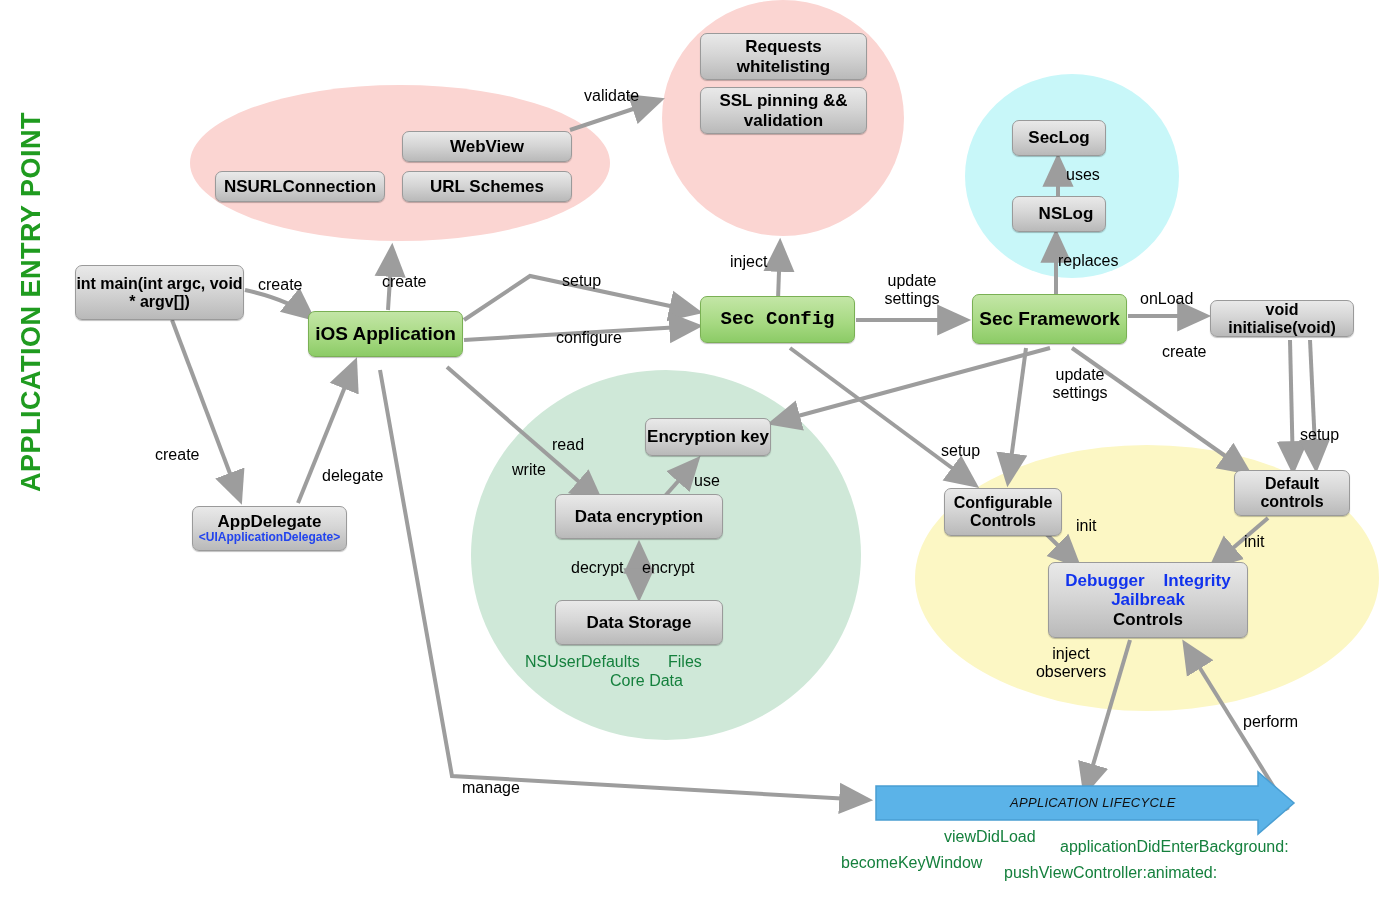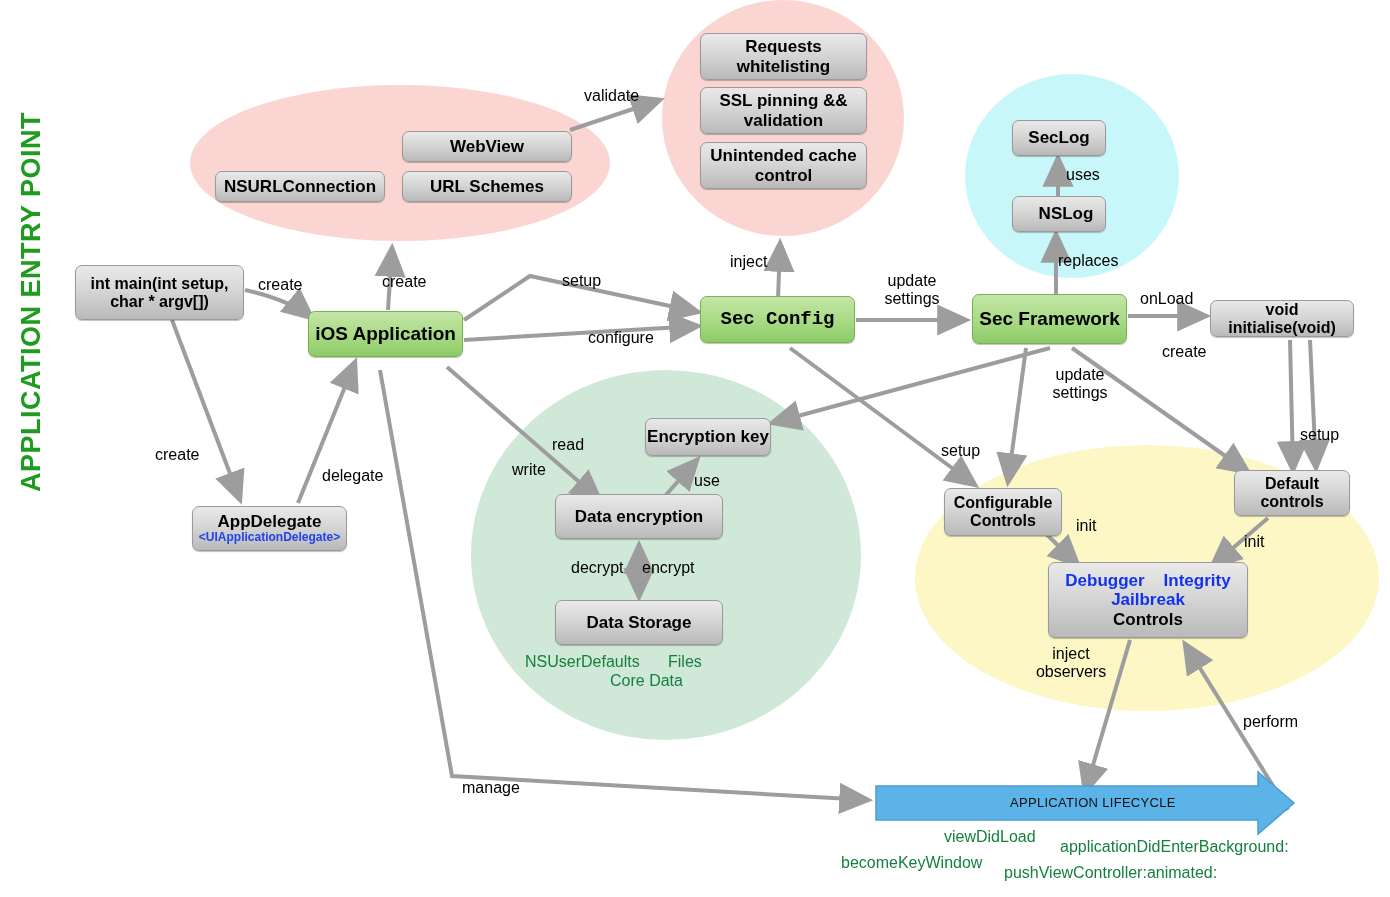--- a/index.html
+++ b/index.html
@@ -11,21 +11,21 @@
         background:linear-gradient(180deg,#e9e9e9 0%,#d6d6d6 45%,#b9b9b9 100%);
         color:#000;font-weight:bold;line-height:1.12;
         box-shadow:0 1px 1px rgba(0,0,0,0.25);}
   .node.green{background:linear-gradient(180deg,#c3e6a6 0%,#a8da84 55%,#8ccb66 100%);border:1px solid #7ab054;}
   .node .sub{font-size:12px;font-weight:bold;color:#2244ee;}
   .node .blue{color:#1133ee;}
   .lbl{position:absolute;font-size:16px;color:#000;white-space:nowrap;line-height:1.1;text-align:center;}
   .lbl.purple{color:#15803d;}
   .title{position:absolute;color:#1f9b1f;font-weight:bold;font-size:27px;letter-spacing:0.5px;
          transform-origin:left top;white-space:nowrap;}
-  .lifecycle-text{position:absolute;font-size:13px;color:#111;letter-spacing:0.3px;white-space:nowrap;}
+  .lifecycle-text{position:absolute;font-size:13px;color:#111;letter-spacing:0.3px;white-space:nowrap;font-style:italic;}
 </style>
 </head>
 <body>
 
 <div id="stage">
 
   <svg class="layer" viewBox="0 0 1390 897">
     <ellipse cx="400" cy="163" rx="210" ry="78" fill="#fbd5d2"></ellipse>
     <ellipse cx="783" cy="118" rx="121" ry="118" fill="#fbd5d2"></ellipse>
     <ellipse cx="1072" cy="176" rx="107" ry="102" fill="#c8f7f9"></ellipse>
@@ -107,33 +107,30 @@
   <div class="node" style="left:402px;top:171px;width:170px;height:31px;font-size:17px;">
     <span>URL Schemes</span>
   </div>
 
   <div class="node" style="left:700px;top:33px;width:167px;height:47px;font-size:17px;">
     <span>Requests whitelisting</span>
   </div>
   <div class="node" style="left:700px;top:87px;width:167px;height:47px;font-size:17px;">
     <span>SSL pinning &amp;&amp; validation</span>
   </div>
-  <div class="node" style="left:700px;top:142px;width:167px;height:47px;font-size:17px;">
-    <span>Unintended cache control</span>
-  </div>
 
   <div class="node" style="left:1012px;top:120px;width:94px;height:36px;font-size:17px;">
     <span>SecLog</span>
   </div>
   <div class="node" style="left:1012px;top:196px;width:94px;height:36px;font-size:17px;padding-left:14px;">
     <span>NSLog</span>
   </div>
 
   <div class="node" style="left:75px;top:265px;width:169px;height:55px;font-size:16px;">
-    <span>int main(int setup, char * argv[])</span>
+    <span>int main(int argc, void * argv[])</span>
   </div>
 
   <div class="node green" style="left:308px;top:311px;width:155px;height:46px;font-size:19px;">
     <span>iOS Application</span>
   </div>
 
   <div class="node green" style="left:700px;top:296px;width:155px;height:47px;font-size:19px;font-family:Liberation Mono, monospace;">
     <span>Sec Config</span>
   </div>
 
@@ -181,21 +178,21 @@
     <polygon points="876,786 1258,786 1258,772 1294,803 1258,834 1258,820 876,820" fill="#5bb3e8" stroke="#4a9ed2" stroke-width="1.5"></polygon>
   </svg>
   <div class="lifecycle-text" style="left:1010px;top:795px;">APPLICATION LIFECYCLE</div>
 
   <div class="lbl" style="left:584px;top:87px;">validate</div>
   <div class="lbl" style="left:258px;top:276px;">create</div>
   <div class="lbl" style="left:382px;top:273px;">create</div>
   <div class="lbl" style="left:155px;top:446px;">create</div>
   <div class="lbl" style="left:322px;top:467px;">delegate</div>
   <div class="lbl" style="left:562px;top:272px;">setup</div>
-  <div class="lbl" style="left:556px;top:329px;margin-left:32px;">configure</div>
+  <div class="lbl" style="left:556px;top:329px;">configure</div>
   <div class="lbl" style="left:730px;top:253px;">inject</div>
   <div class="lbl" style="left:876px;top:272px;width:72px;white-space:normal;">update settings</div>
   <div class="lbl" style="left:1066px;top:166px;">uses</div>
   <div class="lbl" style="left:1058px;top:252px;">replaces</div>
   <div class="lbl" style="left:1140px;top:290px;">onLoad</div>
   <div class="lbl" style="left:1162px;top:343px;">create</div>
   <div class="lbl" style="left:1043px;top:366px;width:74px;white-space:normal;">update settings</div>
   <div class="lbl" style="left:552px;top:436px;">read</div>
   <div class="lbl" style="left:512px;top:461px;">write</div>
   <div class="lbl" style="left:694px;top:472px;">use</div>

